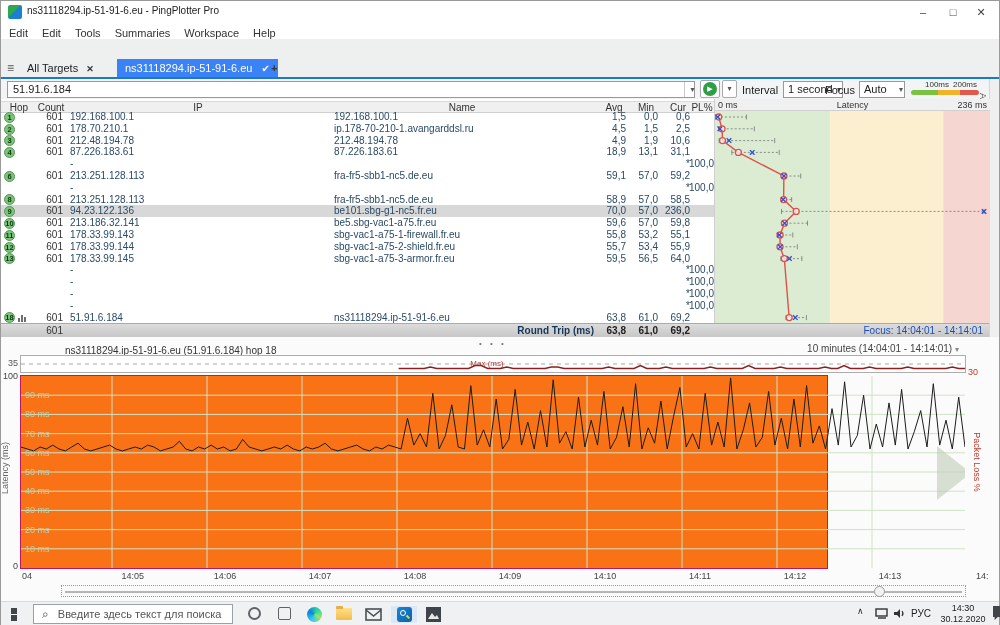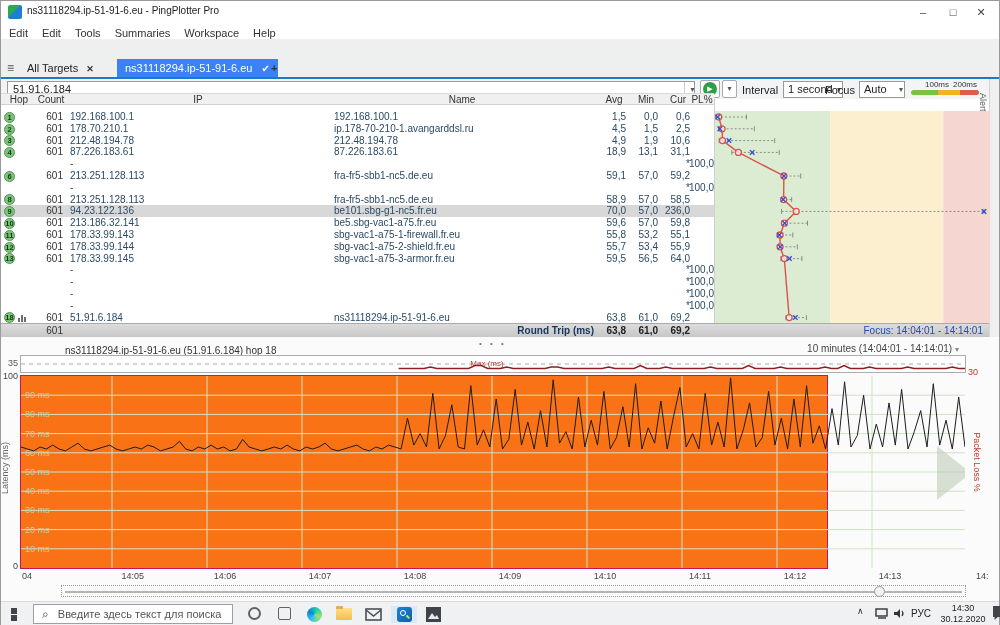--- a/index.html
+++ b/index.html
@@ -51,21 +51,21 @@
   #legend { left:910px; top:1px; width:68px; height:18px; }
   #legend .lab { position:absolute; top:0; font-size:8px; color:#333; }
   #legend .bar { position:absolute; top:10px; left:0; width:68px; height:5px; border-radius:3px;
     background:linear-gradient(90deg,#7cc242 0 40%,#f0b429 40% 72%,#e05a4e 72% 100%); }
 
   
   #alerts-strip { left:988px; top:78px; width:10px; height:258px; background:#efefef; border-left:1px solid #d5d5d5; }
   #alerts-label { left:987px; top:92px; font-size:9px; color:#555; transform:rotate(90deg); transform-origin:left top; }
 
   
-  #table-header { left:0; top:92px; width:713px; height:12px; background:#f0f0f1; border-bottom:1px solid #d0d0d0; border-top:1px solid #d9d9d9; }
+  #table-header { left:0; top:100px; width:713px; height:12px; background:#f0f0f1; border-bottom:1px solid #d0d0d0; border-top:1px solid #d9d9d9; }
   .hcell { position:absolute; top:0; font-size:10px; color:#333; text-align:center; line-height:11px; }
   #hop-rows { left:0; top:110px; width:713px; height:213px; }
   .hrow { position:absolute; left:0; width:713px; height:11.8px; font-size:10px; color:#2a4a66; }
   .hrow.sel { background:#d8d8d8; }
   .cell { position:absolute; top:0; line-height:11.8px; white-space:nowrap; }
   .c-hop { left:3px; width:30px; }
   .c-cnt { left:36px; width:26px; text-align:right; color:#333; }
   .c-ip  { left:69px; width:255px; }
   .c-name{ left:333px; width:260px; }
   .c-avg { left:597px; width:28px; text-align:right; }
@@ -385,20 +385,25 @@
         <span class="cell c-ip">51.91.6.184</span>
         <span class="cell c-name">ns31118294.ip-51-91-6.eu</span>
         <span class="cell c-avg">63,8</span>
         <span class="cell c-min">61,0</span>
         <span class="cell c-cur">69,2</span>
         <span class="cell c-pl"></span>
       </div>
     </div>
 
   <div class="abs" id="route-panel">
+    <div id="route-header">
+      <span class="l">0 ms</span>
+      <span class="c">Latency</span>
+      <span class="r">236 ms</span>
+    </div>
     <svg id="route-svg" width="275" height="212">
         <rect x="0" y="0" width="115.13559322033898" height="212" fill="#dcecd2"></rect>
         <rect x="115.13559322033898" y="0" width="113.13559322033898" height="212" fill="#fcefd0"></rect>
         <rect x="228.27118644067795" y="0" width="46.72881355932205" height="212" fill="#f6d6d0"></rect>
         <polyline points="3.6970338983050848,6 7.091101694915254,17.8 7.543644067796611,29.6 23.382627118644066,41.400000000000006 68.86313559322035,65 68.63686440677967,88.60000000000001 81.19491525423729,100.4 69.42881355932204,112.2 65.12966101694914,124 65.01652542372881,135.8 69.31567796610169,147.60000000000002 74.18050847457627,206.60000000000002" fill="none" stroke="#d9534a" stroke-width="1.4"></polyline>
         <line x1="2" y1="6" x2="31.415254237288135" y2="6" stroke="#8a8a8a" stroke-width="1" stroke-dasharray="2,2"></line>
         <line x1="2" y1="3.5" x2="2" y2="8.5" stroke="#8a8a8a" stroke-width="1"></line>
         <line x1="31.415254237288135" y1="3.5" x2="31.415254237288135" y2="8.5" stroke="#8a8a8a" stroke-width="1"></line>
         <circle cx="3.6970338983050848" cy="6" r="3" fill="#ffffff" fill-opacity="0.7" stroke="#d9534a" stroke-width="1.3"></circle>
         <line x1="0.3788135593220341" y1="3.7" x2="4.978813559322034" y2="8.3" stroke="#2f4bd7" stroke-width="1.3"></line>

